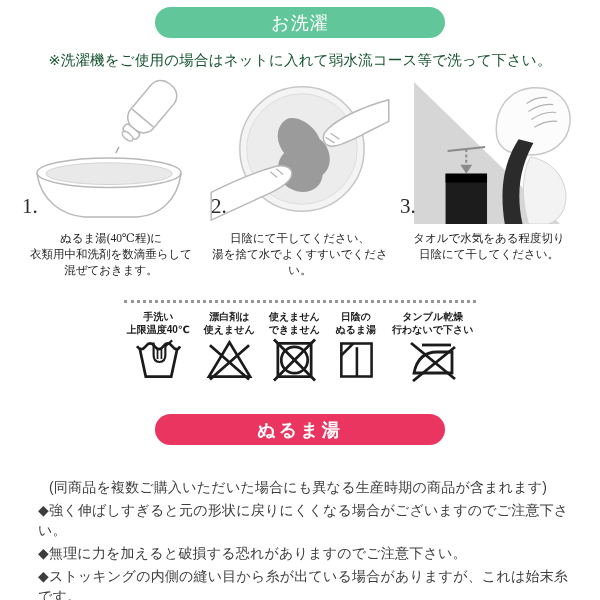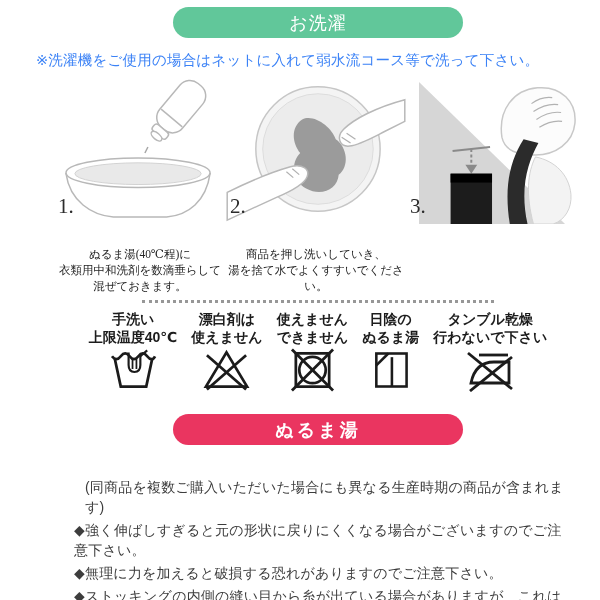--- a/index.html
+++ b/index.html
@@ -5,47 +5,47 @@
   :root{
     --wash-accent:#61C79A;
     --caution-accent:#EA3560;
     --text:#3F3F3F;
     --symbol:#1B1B1B;
   }
   *{margin:0;padding:0;box-sizing:border-box;}
   html,body{background:#fff;}
   .page{
     position:relative;width:600px;height:600px;background:#fff;overflow:hidden;
-    font-family:"Liberation Sans","DejaVu Sans",sans-serif;color:var(--text);padding-left:36px;
+    font-family:"Liberation Sans","DejaVu Sans",sans-serif;color:var(--text);
   }
   .pill{
     width:290px;height:31px;margin:0 auto;border-radius:16px;
     display:flex;align-items:center;justify-content:center;
     color:#fff;font-size:18px;
   }
   .pill.green{margin-top:7px;background:var(--wash-accent);font-weight:500;letter-spacing:1px;}
   .pill.pink{margin-top:33px;background:var(--caution-accent);font-weight:bold;letter-spacing:3px;}
-  .wash-note{margin-top:13px;font-size:14.5px;color:#3b82f6;letter-spacing:.2px;}
+  .wash-note{margin-top:13px;text-align:center;font-size:14.5px;color:#14532d;letter-spacing:.2px;}
   .steps{display:flex;justify-content:space-between;padding:0 18px;margin-top:6px;height:210px;}
   .step{position:relative;width:186px;display:flex;flex-direction:column;align-items:center;}
   .step-illu{height:148px;display:flex;align-items:flex-end;justify-content:center;}
   .step-number{
     position:absolute;left:4px;top:118px;
     font-family:"Liberation Serif","DejaVu Serif",serif;font-size:21px;color:#2c2c2c;
   }
   .step-caption{
-    margin-top:22px;text-align:center;white-space:pre-line;
+    margin-top:6px;text-align:center;white-space:pre-line;
     font-family:"Liberation Serif","DejaVu Serif",serif;
     font-size:11.5px;line-height:1.4;color:#242424;
   }
   .dotted-sep{width:352px;margin:14px auto 0;border-top:3px dotted #979797;height:0;}
   .care-row{display:flex;justify-content:center;align-items:flex-start;gap:14px;margin-top:8px;height:70px;}
   .care-item{display:flex;flex-direction:column;align-items:center;}
   .care-label{
-    font-size:14px;font-weight:bold;line-height:1.25;text-align:center;
+    font-size:10px;font-weight:bold;line-height:1.25;text-align:center;
     white-space:pre-line;color:#1c1c1c;
   }
   .care-symbol{margin-top:2px;}
   .care-symbol svg{display:block;}
   .caution-list{margin:15px 30px 0 38px;font-size:14px;line-height:1.45;color:#3d3d3d;}
   .caution-item{margin-bottom:2.5px;letter-spacing:.2px;}
   .caution-item.indent{padding-left:11px;margin-top:32px;}
   .illu-stroke{stroke:#b8b8b8;fill:#fff;stroke-width:1.5;}
 </style>
 </head>
@@ -97,21 +97,21 @@
             <line x1="116" y1="62" x2="125" y2="68"></line>
           </g>
           <path d="M0,118 C28,104 50,96 64,92 C76,89 84,94 81,102 C78,110 64,117 50,123 L0,146 Z" fill="#ffffff" stroke="#b8b8b8" stroke-width="1.5"></path>
           <g stroke="#b0b0b0" stroke-width="1.2">
             <line x1="66" y1="94" x2="73" y2="100"></line>
             <line x1="60" y1="97" x2="67" y2="103"></line>
           </g>
         </svg>
       </div>
       <div class="step-number">2.</div>
-      <div class="step-caption">商品を押し洗いしていき、
+      <div class="step-caption">日陰にて干してください、
 湯を捨て水でよくすすいでください。</div>
     </div>
 
     <div class="step">
       <div class="step-illu">
         <svg width="176" height="148" viewBox="0 0 176 150">
           <polygon points="12,6 160,150 12,150" fill="#d6d6d6"></polygon>
           <path d="M96,62 C92,34 108,14 132,12 C156,10 172,26 170,48 C168,68 150,80 130,80 C112,80 99,76 96,62 Z" fill="#fcfcfc" stroke="#c8c8c8" stroke-width="1.5"></path>
           <g stroke="#b2b2b2" stroke-width="1.2" fill="none">
             <path d="M126,28 C133,23 140,21 147,22"></path>
@@ -124,20 +124,22 @@
           <g stroke="#8a8a8a" stroke-width="2" fill="none">
             <path d="M46,76 L84,72"></path>
             <path d="M65,74 L65,90" stroke-dasharray="3 2.5"></path>
           </g>
           <path d="M59,90 L65,99 L71,90 Z" fill="#8a8a8a"></path>
           <rect x="44" y="99" width="42" height="51" fill="#1c1c1c"></rect>
           <rect x="44" y="99" width="42" height="9" fill="#000000"></rect>
         </svg>
       </div>
       <div class="step-number">3.</div>
+      <div class="step-caption">タオルで水気をある程度切り
+日陰にて干してください。</div>
     </div>
 
   </div>
 
   <div class="dotted-sep"></div>
 
   <div class="care-row">
 
     <div class="care-item">
       <div class="care-label">手洗い

